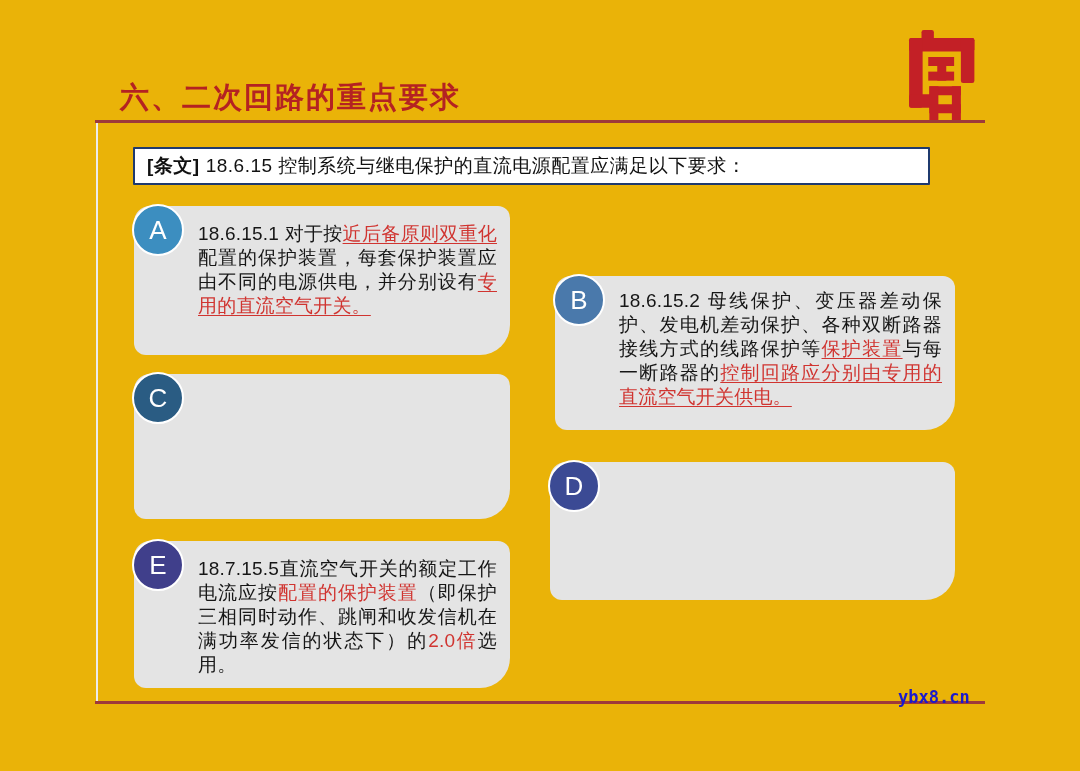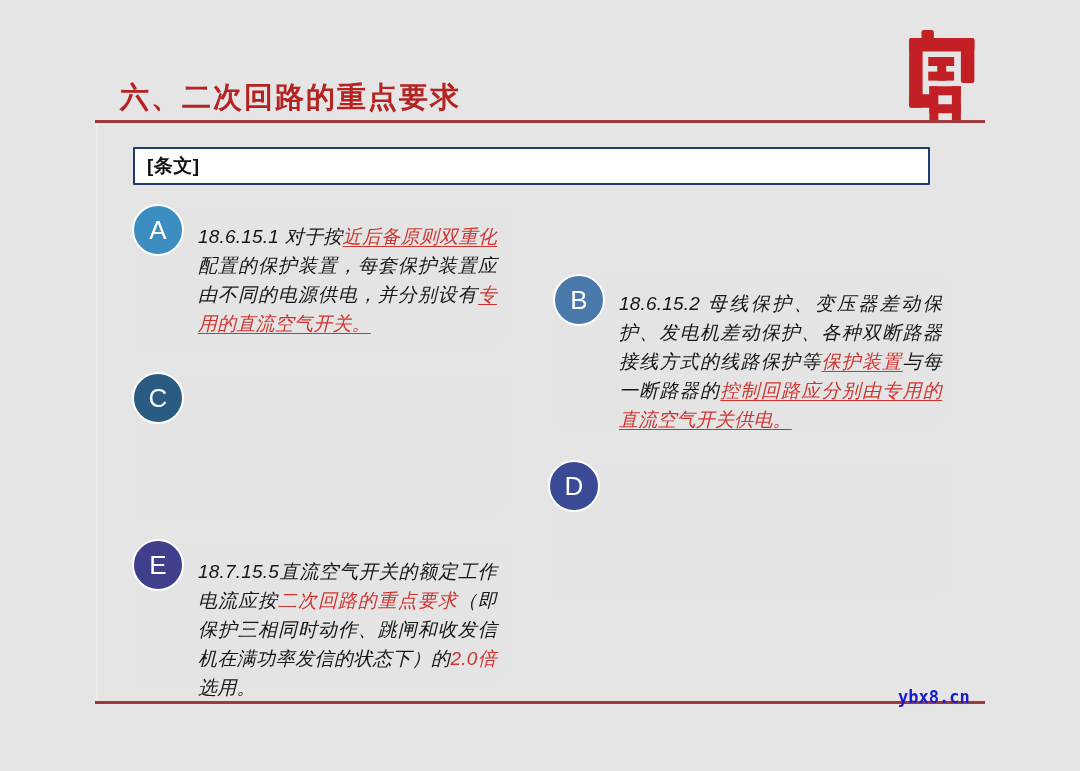--- a/index.html
+++ b/index.html
@@ -1,17 +1,17 @@
 <!DOCTYPE html>
 <html><head>
 <meta charset="utf-8">
 <style>
   html,body{margin:0;padding:0;background:#ffffff;}
   .slide{
-    position:relative;width:1080px;height:771px;background:#e5e5e5;overflow:hidden;
+    position:relative;width:1080px;height:771px;background:#eab308;overflow:hidden;
     font-family:"Liberation Sans","DejaVu Sans",sans-serif;
   }
   
   .page-title{
     position:absolute;left:120px;top:78px;
     font-size:29px;font-weight:700;color:#b42222;letter-spacing:2px;
   }
   .title-rule{
     position:absolute;left:95px;top:120px;width:890px;height:3px;background:#9e3a3a;
   }
@@ -41,22 +41,22 @@
   .card-c{left:134px;top:374px;width:376px;height:145px;}
   .card-d{left:550px;top:462px;width:405px;height:138px;}
   .card-e{left:134px;top:541px;width:376px;height:147px;}
   .badge{
     position:absolute;left:-2px;top:-2px;width:48px;height:48px;border-radius:50%;
     border:2px solid #ffffff;display:flex;align-items:center;justify-content:center;
     color:#ffffff;font-size:26px;font-weight:400;
   }
   .card-text{
     position:absolute;left:64px;right:13px;margin:0;
-    font-size:19px;line-height:29px;color:#161616;font-weight:500;
-    text-align:justify;letter-spacing:0.2px;font-style:italic;
+    font-size:19px;line-height:24px;color:#161616;font-weight:500;
+    text-align:justify;letter-spacing:0.2px;
   }
   .card-a .card-text{top:16px;}
   .card-b .card-text{top:13px;}
   .card-c .card-text{top:11px;}
   .card-d .card-text{top:36px;}
   .card-e .card-text{top:16px;}
   .em{color:#d03430;}
   .em-u{color:#d03430;text-decoration:underline;text-underline-offset:3px;}
   
   .watermark{
@@ -88,20 +88,21 @@
       </g>
     </svg>
   </div>
 
   <div class="page-title">六、二次回路的重点要求</div>
   <div class="title-rule"></div>
   <div class="left-rule"></div>
 
   <div class="clause-box">
     <span class="clause-tag">[条文]</span>
+    <span class="clause-text">18.6.15 控制系统与继电保护的直流电源配置应满足以下要求：</span>
   </div>
 
   <div class="card card-a">
     <div class="badge" style="background: rgb(60, 142, 192);">A</div>
     <p class="card-text"><span>18.6.15.1 对于按</span><span class="em-u">近后备原则双重化</span><span>配置的保护装置，每套保护装置应由不同的电源供电，并分别设有</span><span class="em-u">专用的直流空气开关。</span></p>
   </div>
 
   <div class="card card-b">
     <div class="badge" style="background: rgb(74, 121, 171);">B</div>
     <p class="card-text"><span>18.6.15.2 母线保护、变压器差动保护、发电机差动保护、各种双断路器接线方式的线路保护等</span><span class="em-u">保护装置</span><span>与每一断路器的</span><span class="em-u">控制回路应分别由专用的直流空气开关供电。</span></p>
@@ -110,19 +111,19 @@
   <div class="card card-c">
     <div class="badge" style="background: rgb(42, 92, 131);">C</div>
   </div>
 
   <div class="card card-d">
     <div class="badge" style="background: rgb(59, 74, 148);">D</div>
   </div>
 
   <div class="card card-e">
     <div class="badge" style="background: rgb(64, 63, 139);">E</div>
-    <p class="card-text"><span>18.7.15.5直流空气开关的额定工作电流应按</span><span class="em">二次回路的重点要求</span><span>（即保护三相同时动作、跳闸和收发信机在满功率发信的状态下）的</span><span class="em">2.0倍</span><span>选用。</span></p>
+    <p class="card-text"><span>18.7.15.5直流空气开关的额定工作电流应按</span><span class="em">配置的保护装置</span><span>（即保护三相同时动作、跳闸和收发信机在满功率发信的状态下）的</span><span class="em">2.0倍</span><span>选用。</span></p>
   </div>
 
   <div class="bottom-rule"></div>
   <div class="watermark">ybx8.cn</div>
 
 </div>
 
 </body></html>

